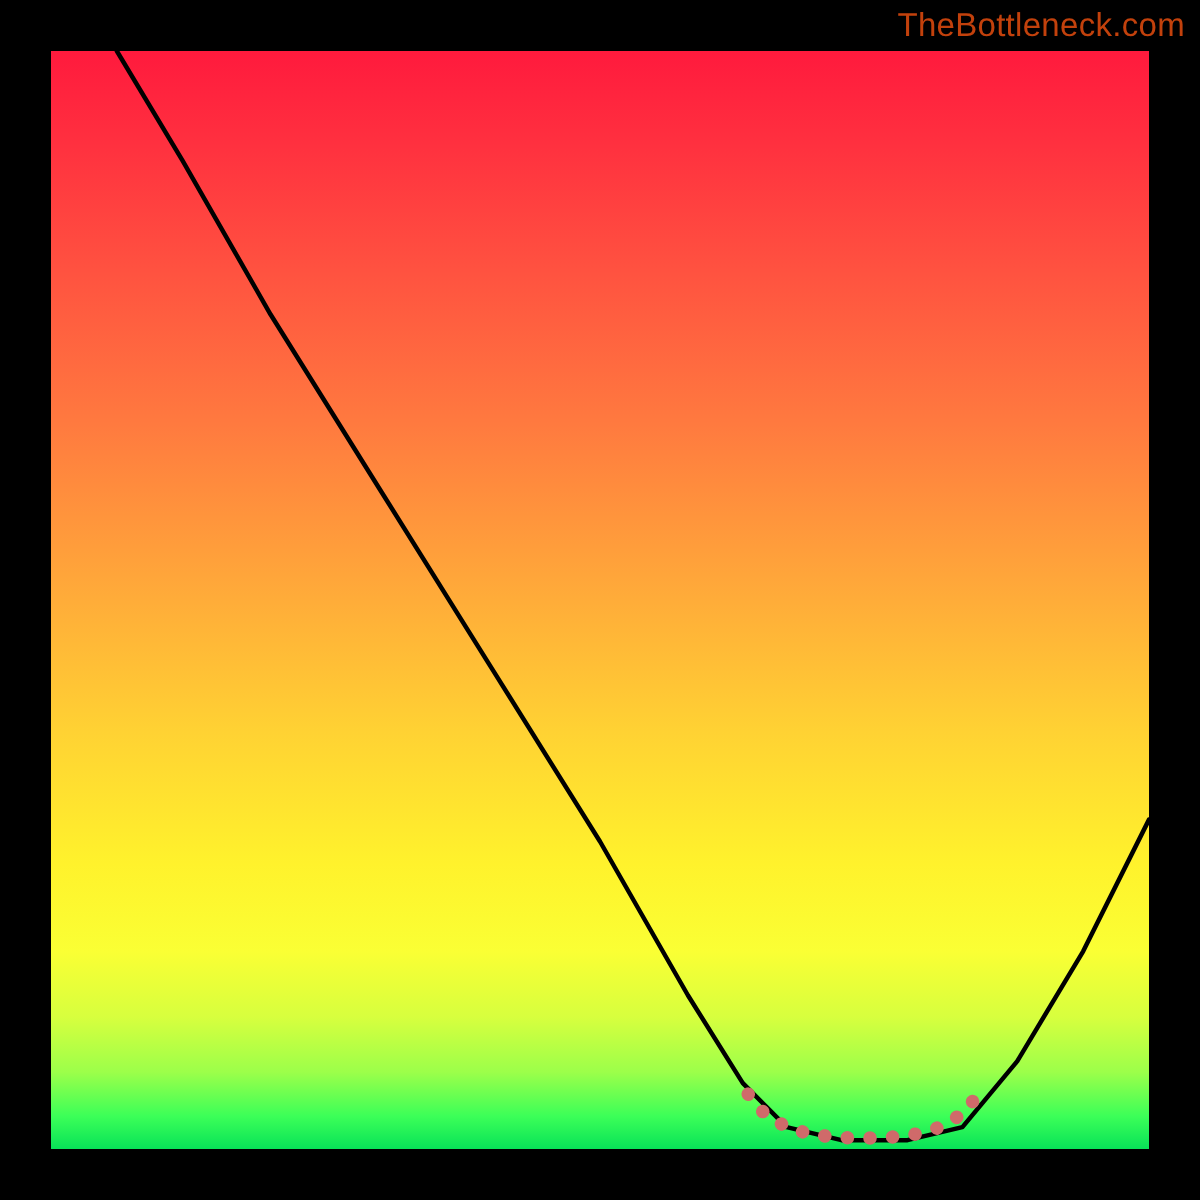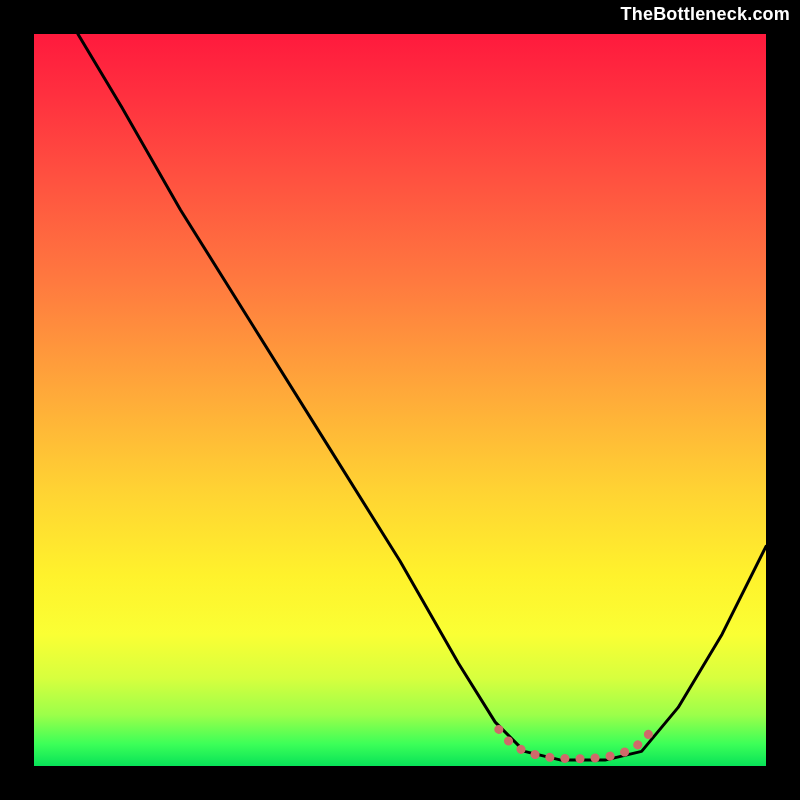--- a/index.html
+++ b/index.html
@@ -53,23 +53,23 @@
     position: absolute;
     left: 0;
     top: 0;
     width: 732px;
     height: 732px;
   }
   .watermark {
     position: absolute;
     top: 4px;
     right: 10px;
-    color: #ffffff;
-    font-size: 18px;
-    font-weight: 700;
+    color: #c2410c;
+    font-size: 22px;
+    font-weight: 400;
     letter-spacing: 0.2px;
   }
 </style>
 </head>
 <body>
 
 <div class="frame">
 
   <div class="plot-area">
     <div class="gradient"></div>

